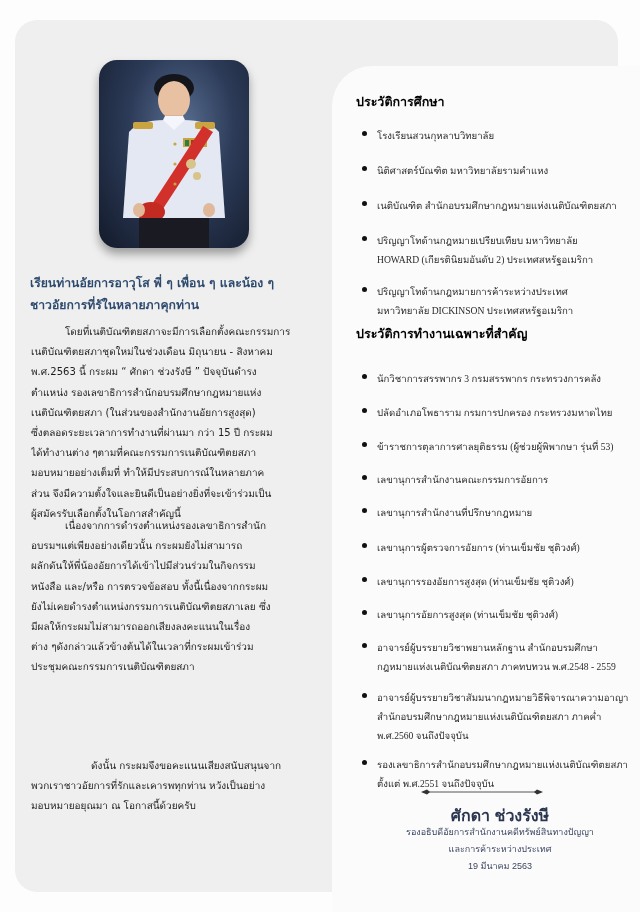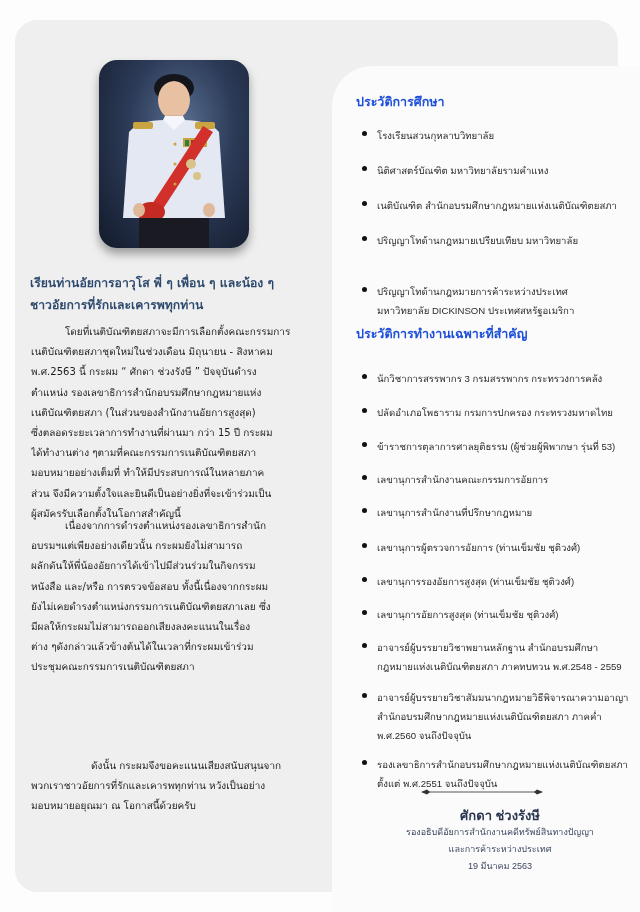--- a/index.html
+++ b/index.html
@@ -81,39 +81,40 @@
   .p2 { top: 516px; }
   .p3 { top: 756px; }
 
   
   .section-title {
     position: absolute;
     left: 356px;
     font-family: "DejaVu Sans", sans-serif;
     font-size: 12.5px;
     font-weight: bold;
-    color: #1d4ed8;
+    color: #000000;
   }
   .edu-title { top: 92px; }
   .work-title { top: 324px; }
   .list {
     position: absolute;
     left: 362px;
     width: 270px;
     margin: 0;
     padding: 0;
     list-style: none;
     font-family: "Liberation Sans", "DejaVu Sans", sans-serif;
     font-size: 9.6px;
     color: #2a2a2a;
   }
   .list li {
     position: absolute;
     left: 0;
     width: 270px;
+    font-family: Liberation Serif, serif;
   }
   .list li .bullet {
     position: absolute;
     left: 0;
     top: 5px;
     width: 5px;
     height: 5px;
     border-radius: 50%;
     background: #111;
   }
@@ -136,21 +137,21 @@
   .signature {
     position: absolute;
     left: 370px;
     top: 807px;
     width: 260px;
     text-align: center;
     font-family: "Liberation Sans", "DejaVu Sans", sans-serif;
     color: #2a3650;
   }
   .signature .name {
-    font-size: 13px;
+    font-size: 16px;
     font-weight: bold;
     line-height: 17px;
     color: #2a3650;
   }
   .signature .line {
     font-size: 9px;
     line-height: 17px;
     color: #3c4660;
   }
 </style>
@@ -196,21 +197,21 @@
 
     <ellipse cx="40" cy="150" rx="6" ry="7" fill="#e0b89a"></ellipse>
     <ellipse cx="110" cy="150" rx="6" ry="7" fill="#e0b89a"></ellipse>
 
     <rect x="40" y="158" width="70" height="30" fill="#1a1b22"></rect>
   </svg>
 </div>
 
 <div class="greeting">
   <div>เรียนท่านอัยการอาวุโส พี่ ๆ เพื่อน ๆ และน้อง ๆ</div>
-  <div>ชาวอัยการที่รักและเคารพทุกท่าน</div>
+  <div>ชาวอัยการที่รัในหลายภาคุกท่าน</div>
 </div>
 
 <div class="body-text p1">
   <span class="line indent">โดยที่เนติบัณฑิตยสภาจะมีการเลือกตั้งคณะกรรมการ</span>
   <span class="line">เนติบัณฑิตยสภาชุดใหม่ในช่วงเดือน มิถุนายน - สิงหาคม</span>
   <span class="line">พ.ศ.2563 นี้ กระผม “ ศักดา ช่วงรังษี ” ปัจจุบันดำรง</span>
   <span class="line">ตำแหน่ง รองเลขาธิการสำนักอบรมศึกษากฎหมายแห่ง</span>
   <span class="line">เนติบัณฑิตยสภา (ในส่วนของสำนักงานอัยการสูงสุด)</span>
   <span class="line">ซึ่งตลอดระยะเวลาการทำงานที่ผ่านมา กว่า 15 ปี กระผม</span>
   <span class="line">ได้ทำงานต่าง ๆตามที่คณะกรรมการเนติบัณฑิตยสภา</span>
@@ -253,20 +254,21 @@
   <li style="top:70px">
     <span class="bullet"></span>
     <span class="txt">
         <span class="ln">เนติบัณฑิต สำนักอบรมศึกษากฎหมายแห่งเนติบัณฑิตยสภา</span>
       </span>
   </li>
   <li style="top:105px">
     <span class="bullet"></span>
     <span class="txt">
       <span class="ln">ปริญญาโทด้านกฎหมายเปรียบเทียบ มหาวิทยาลัย</span>
+      <span class="ln">HOWARD (เกียรตินิยมอันดับ 2) ประเทศสหรัฐอเมริกา</span>
     </span>
   </li>
   <li style="top:156px">
     <span class="bullet"></span>
     <span class="txt">
       <span class="ln">ปริญญาโทด้านกฎหมายการค้าระหว่างประเทศ</span>
       <span class="ln">มหาวิทยาลัย DICKINSON ประเทศสหรัฐอเมริกา</span>
     </span>
   </li>
 </ul>

